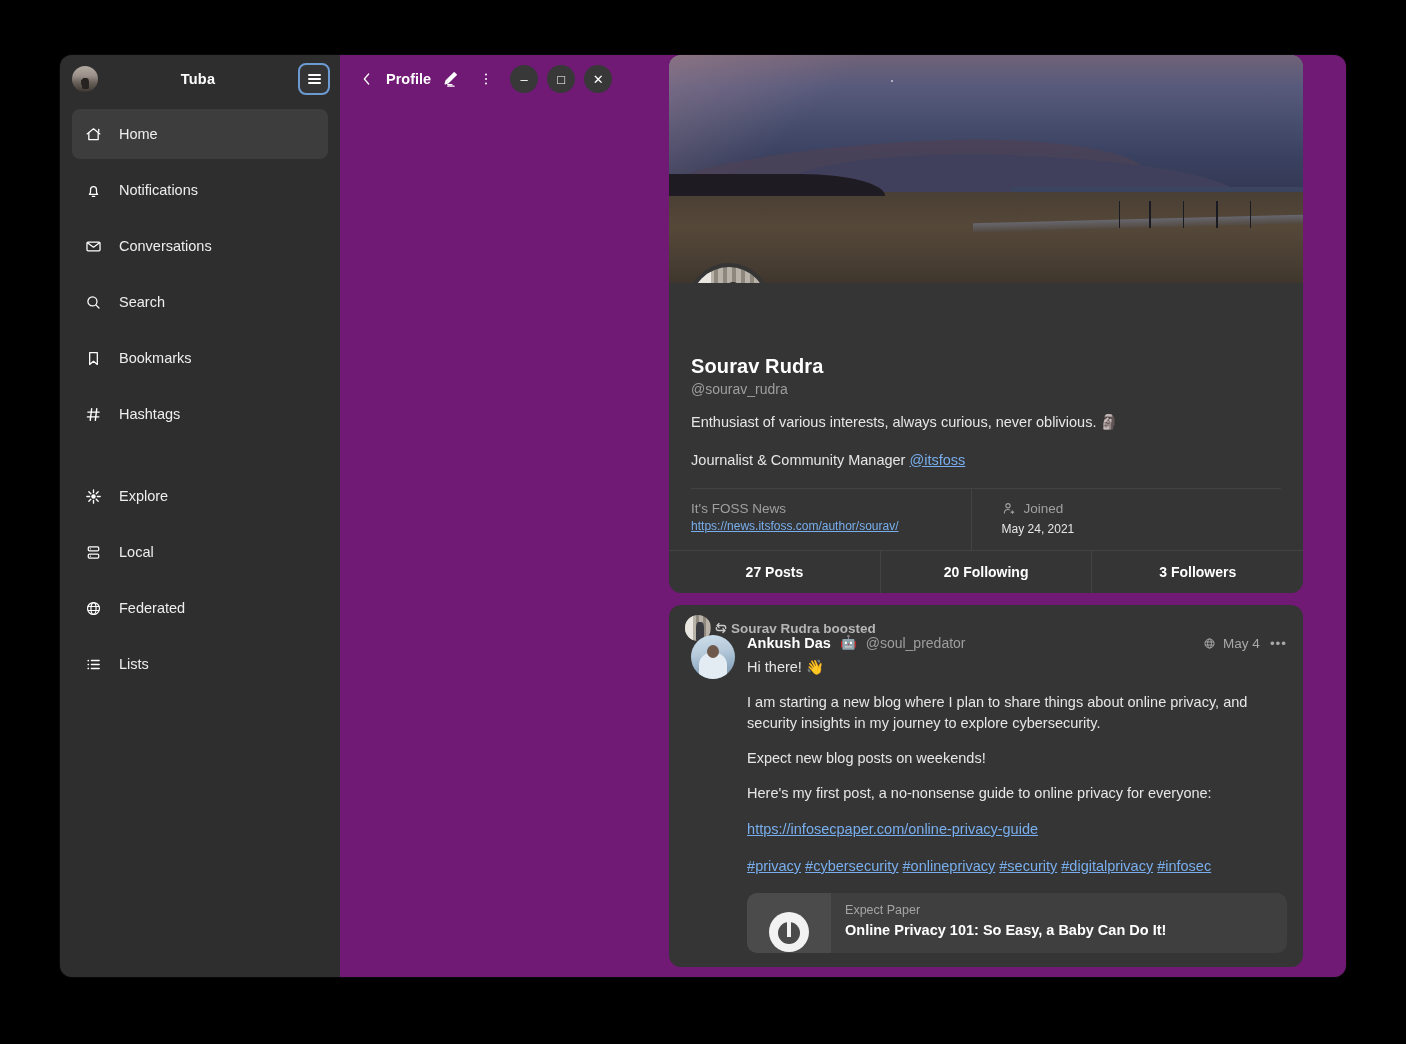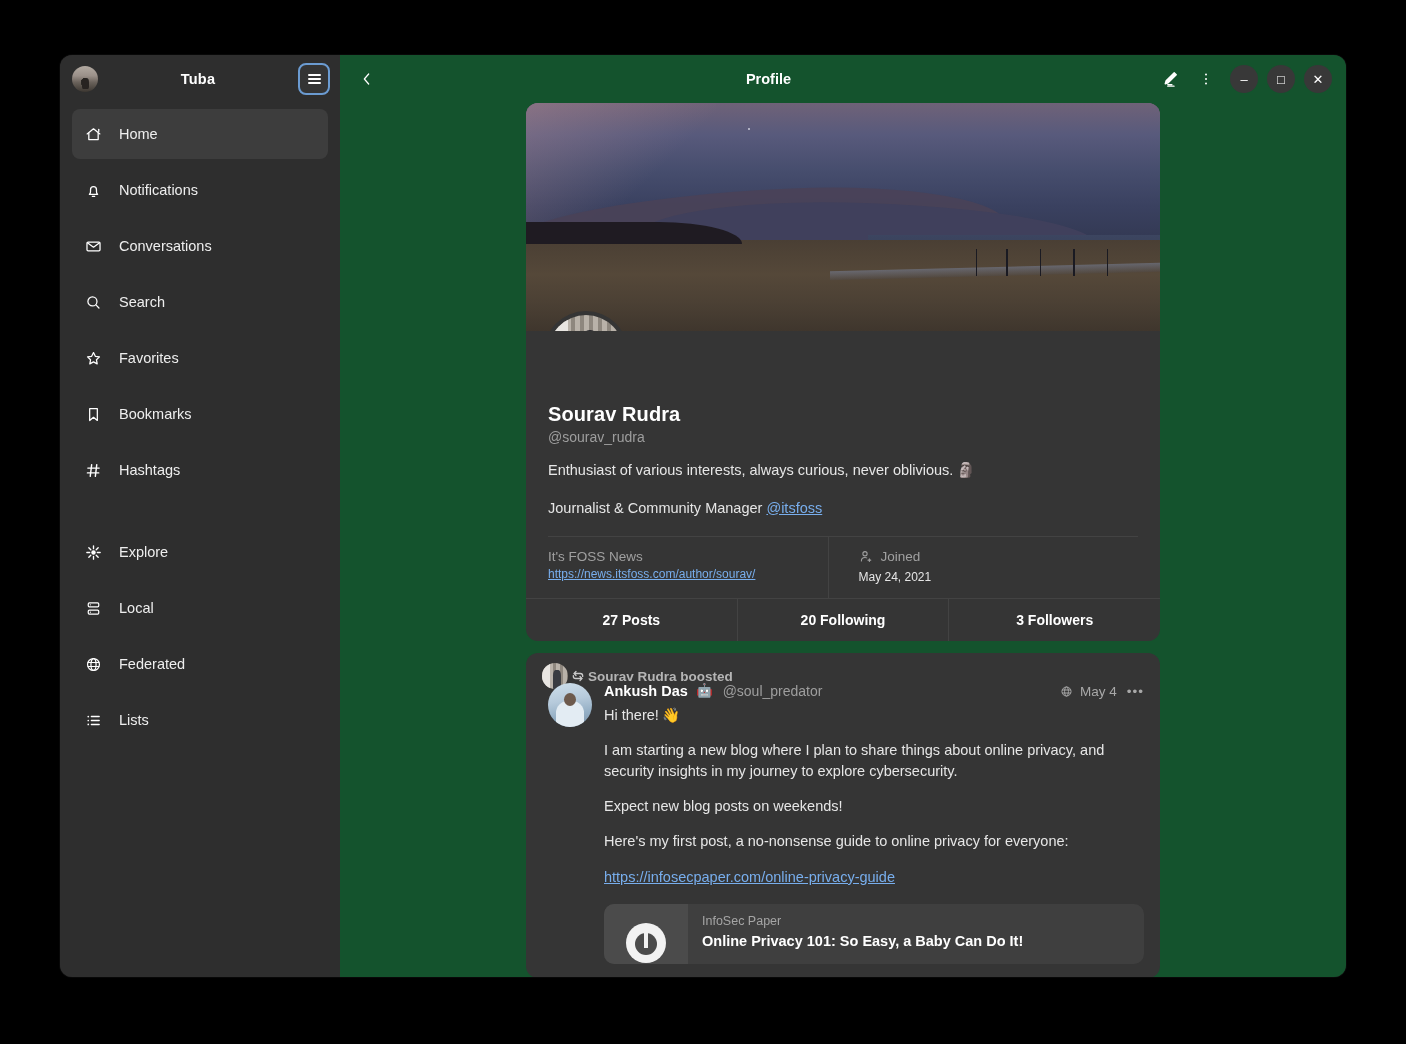--- a/index.html
+++ b/index.html
@@ -107,22 +107,22 @@
     align-items: center;
     justify-content: center;
   }
   .nav-icon svg { width: 17px; height: 17px; display: block; }
   .nav-gap { height: 26px; }
 
   
   .main {
     flex: 1;
     display: flex;
-    flex-direction: column;
-    background: #14532d;
+    flex-direction: row;
+    background: #701a75;
     min-width: 0;
   }
   .headerbar {
     height: 48px;
     display: flex;
     align-items: center;
     padding: 0 14px 0 12px;
     gap: 4px;
     flex: 0 0 48px;
   }
@@ -549,28 +549,20 @@
         <div class="nav-item">
           <span class="nav-icon">
             <svg viewBox="0 0 24 24" fill="none" stroke="#fff" stroke-width="1.8" stroke-linecap="round">
                 <circle cx="10.5" cy="10.5" r="6.4"></circle>
                 <path d="m15.4 15.4 4.3 4.3"></path>
               </svg>
           </span>
           <span>Search</span>
         </div>
 
-        <div class="nav-item">
-          <span class="nav-icon">
-            <svg viewBox="0 0 24 24" fill="none" stroke="#fff" stroke-width="1.8" stroke-linejoin="round">
-                <path d="m12 3.6 2.6 5.3 5.8.8-4.2 4.1 1 5.8-5.2-2.8-5.2 2.8 1-5.8-4.2-4.1 5.8-.8Z"></path>
-              </svg>
-          </span>
-          <span>Favorites</span>
-        </div>
 
         <div class="nav-item">
           <span class="nav-icon">
             <svg viewBox="0 0 24 24" fill="none" stroke="#fff" stroke-width="1.8" stroke-linejoin="round">
                 <path d="M6.6 3.8h10.8v16.6L12 16l-5.4 4.4Z"></path>
               </svg>
           </span>
           <span>Bookmarks</span>
         </div>
 
@@ -769,27 +761,30 @@
                 </div>
 
                 <div class="post-text">Hi there! 👋</div>
                 <div class="post-text">I am starting a new blog where I plan to share things about online privacy, and security insights in my journey to explore cybersecurity.</div>
                 <div class="post-text">Expect new blog posts on weekends!</div>
                 <div class="post-text">Here's my first post, a no-nonsense guide to online privacy for everyone:</div>
                 <div class="post-text">
                   <a href="#">https://infosecpaper.com/online-privacy-guide</a>
                 </div>
 
+                <div class="tags">
+                  <a href="#">#privacy</a><a href="#">#cybersecurity</a><a href="#">#onlineprivacy</a><a href="#">#security</a><a href="#">#digitalprivacy</a><a href="#">#infosec</a>
+                </div>
 
                 <div class="preview-card">
                   <div class="preview-thumb">
                     <div class="preview-logo"></div>
                   </div>
                   <div class="preview-info">
-                    <div class="preview-site">InfoSec Paper</div>
+                    <div class="preview-site">Expect Paper</div>
                     <div class="preview-title">Online Privacy 101: So Easy, a Baby Can Do It!</div>
                   </div>
                 </div>
               </div>
             </div>
           </div>
 
         </div>
       </div>
     </section>

